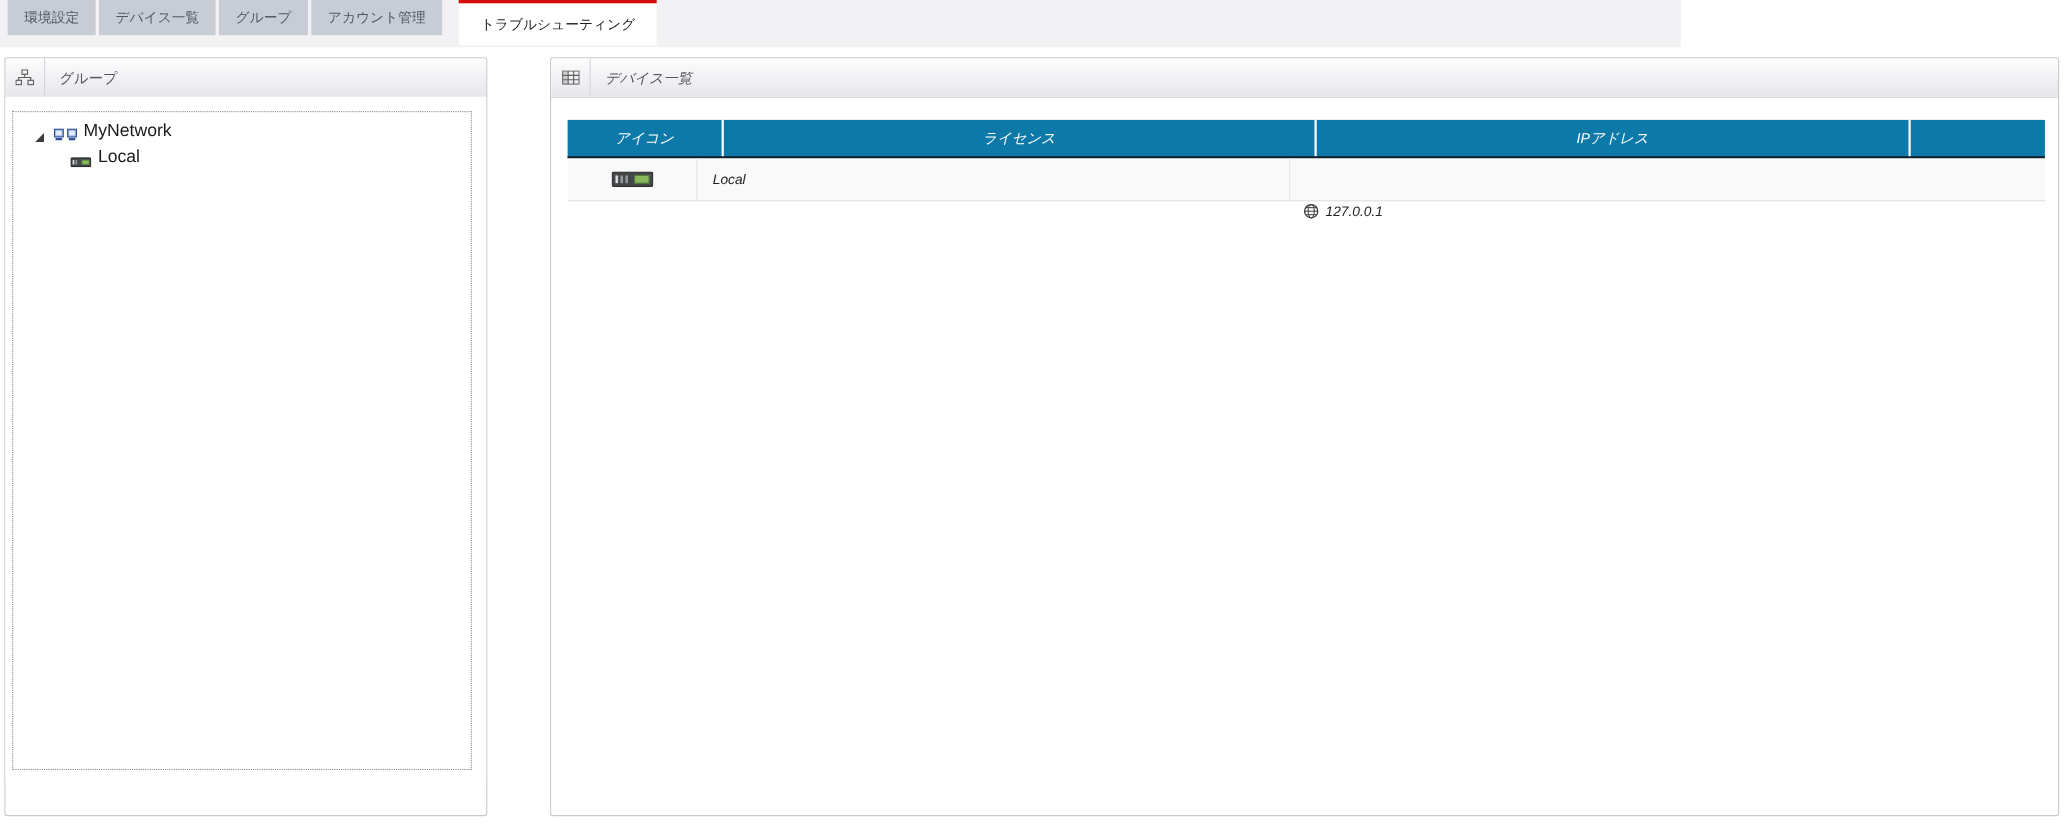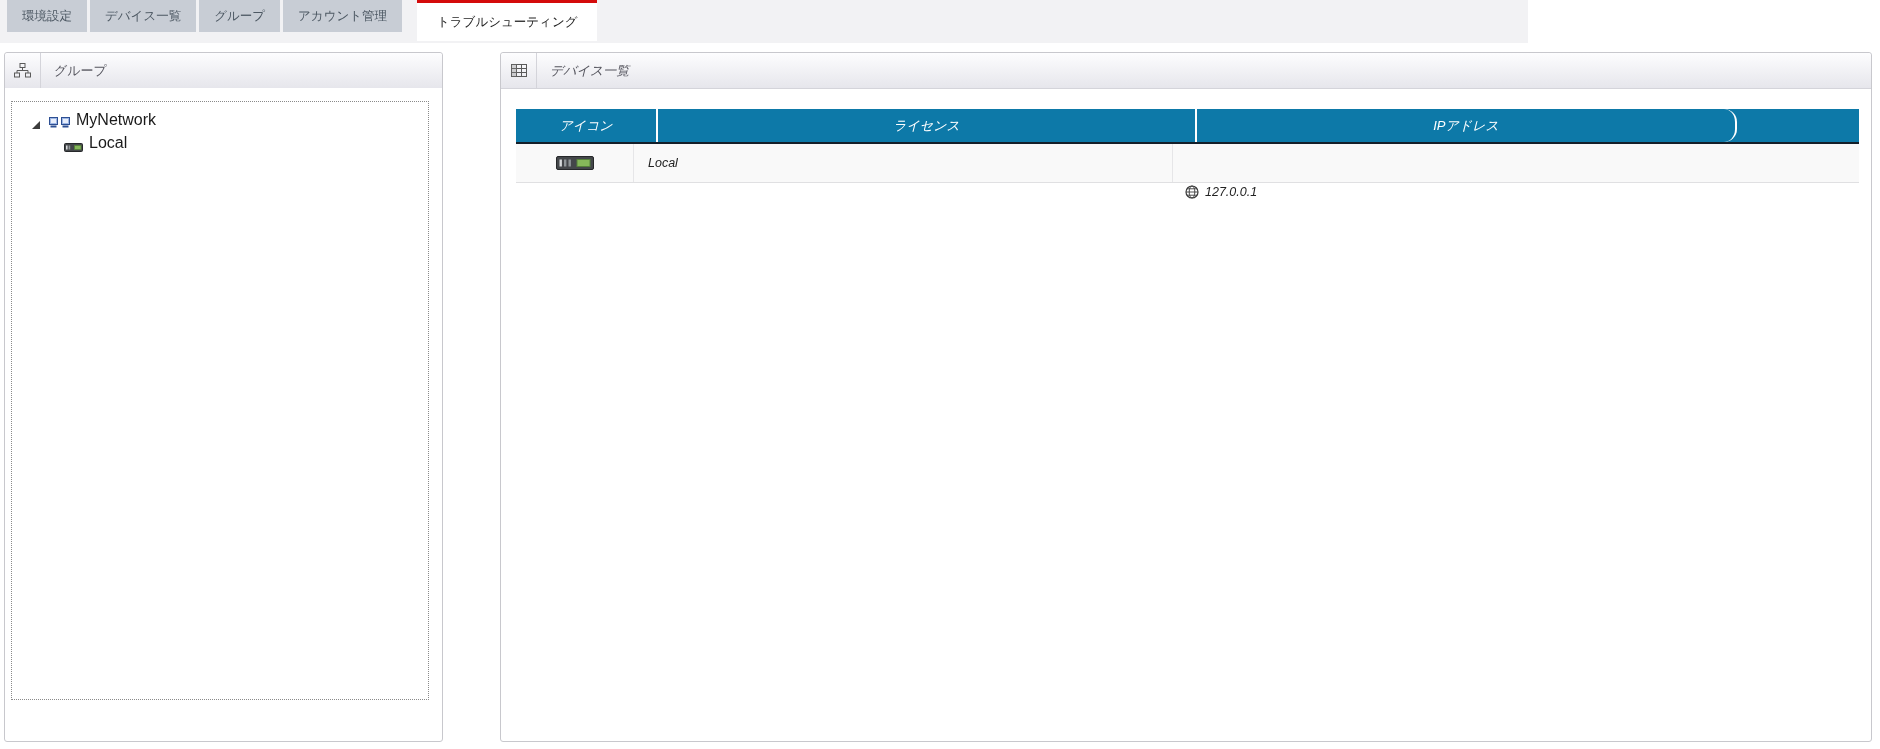--- a/index.html
+++ b/index.html
@@ -72,21 +72,21 @@
   .dt-header{
     display:flex;height:33px;background:#0d79a8;color:#ffffff;
     border-bottom:2px solid #141f29;font-size:13px;
   }
   .dt-hcell{
     display:flex;align-items:center;justify-content:center;
     box-sizing:border-box;border-right:2px solid #ffffff;cursor:pointer;
   }
   .dt-hcell.c1{width:142px;}
   .dt-hcell.c2{width:539px;}
-  .dt-hcell.c3{width:540px;border-radius:13px;}
+  .dt-hcell.c3{width:540px;}
   .dt-hcell.c4{flex:1;border-right:none;cursor:default;}
   .dt-row{
     display:flex;height:38px;background:#f9f9f9;
     border-bottom:1px solid #e0e0e2;cursor:pointer;
   }
   .dt-cell{display:flex;align-items:center;box-sizing:border-box;border-right:1px solid #e6e6e8;font-size:12.5px;color:#222;}
   .dt-cell.c1{width:118px;justify-content:center;}
   .dt-cell.c2{width:539px;padding-left:14px;}
   .dt-cell.c3{width:540px;padding-left:12px;gap:6px;margin-top:48px;}
   .dt-cell.c4{flex:1;border-right:none;}

